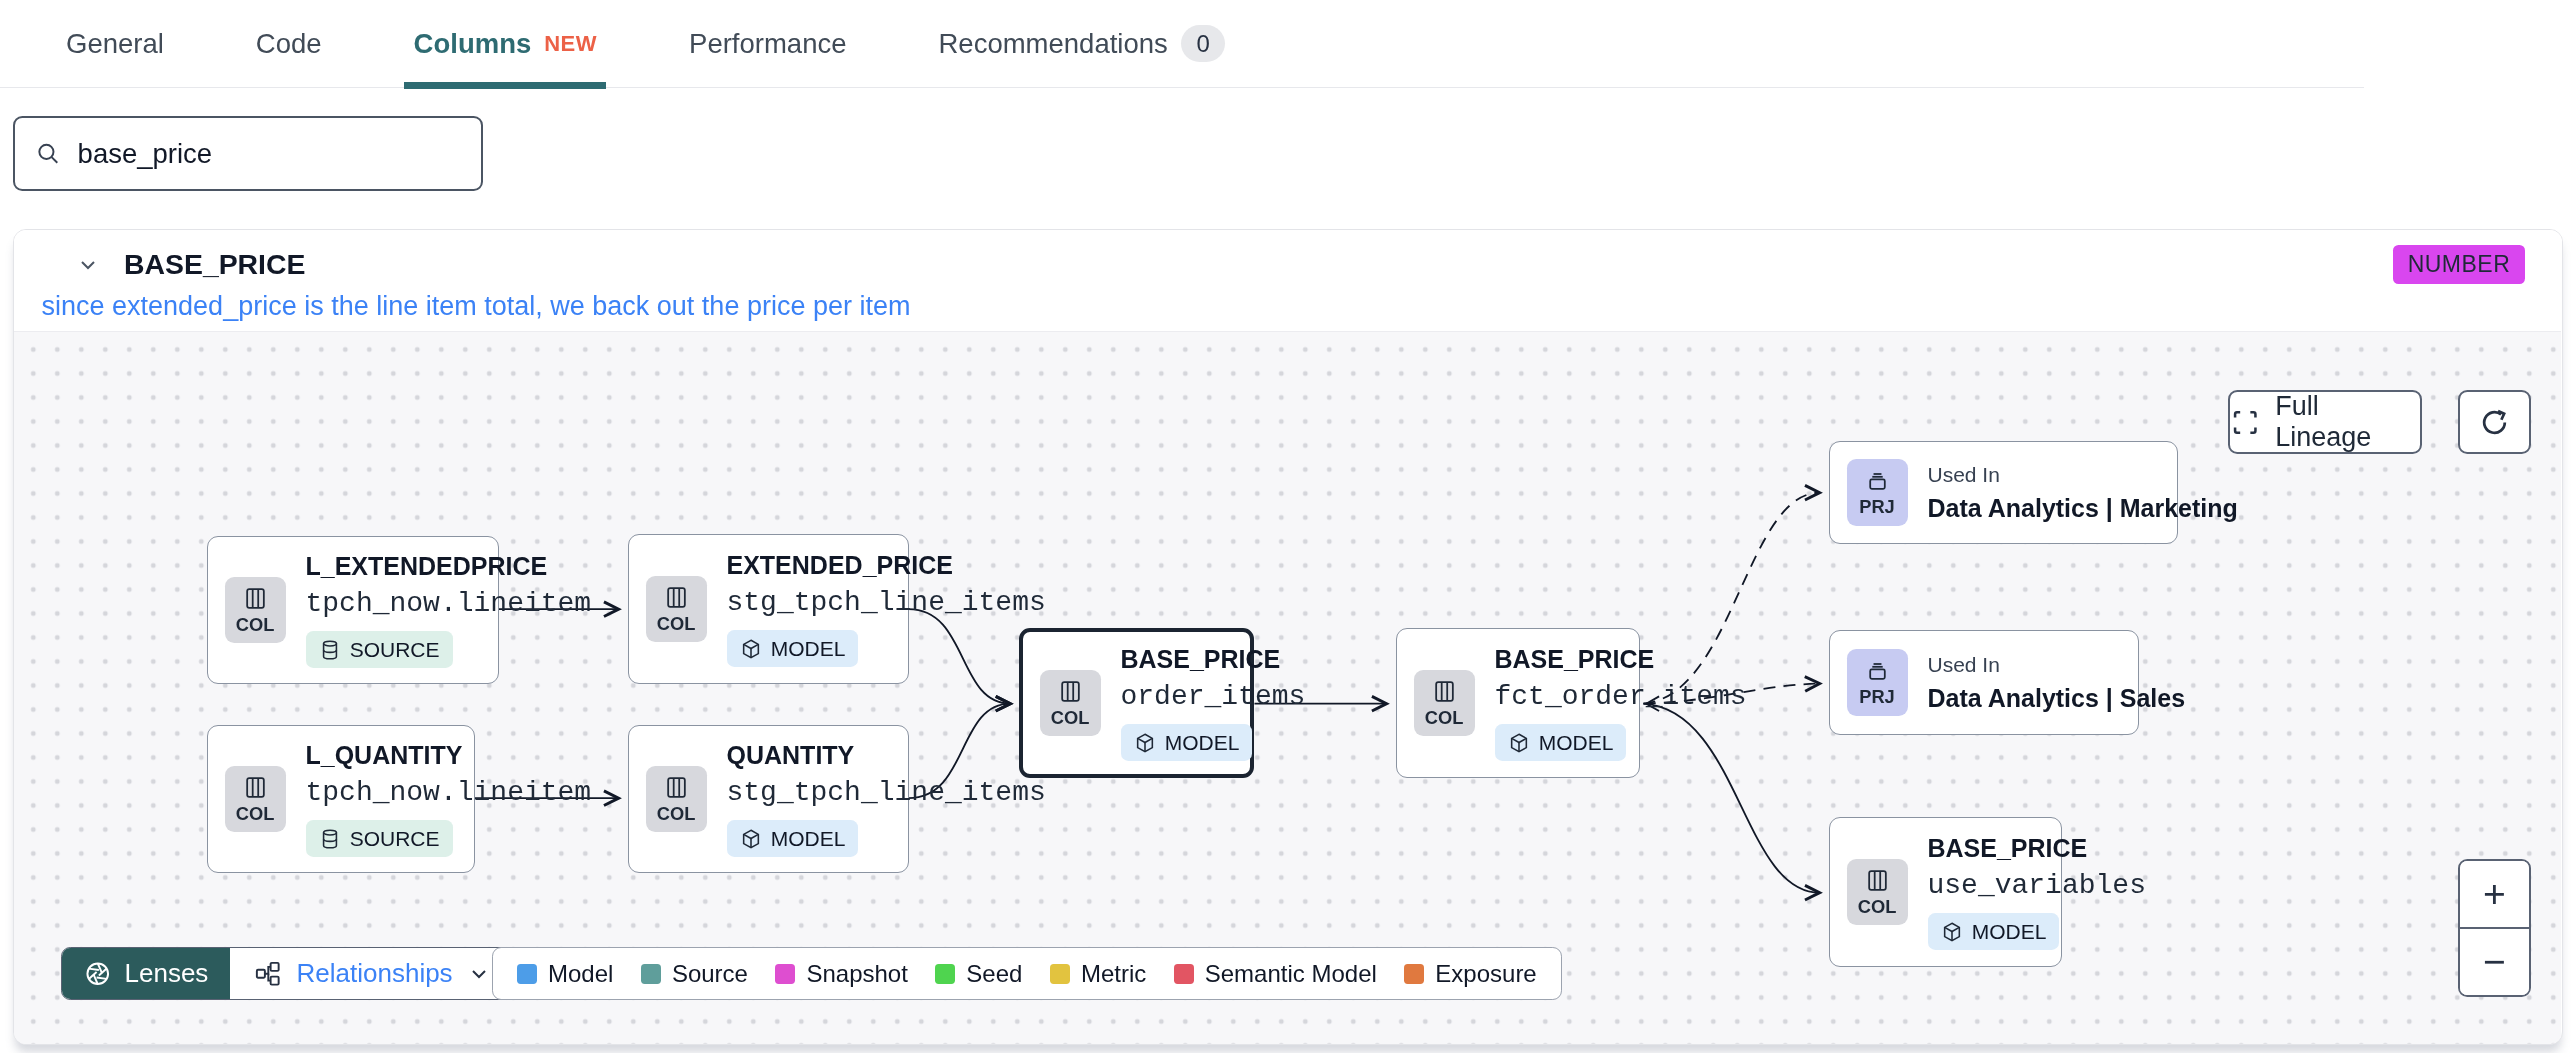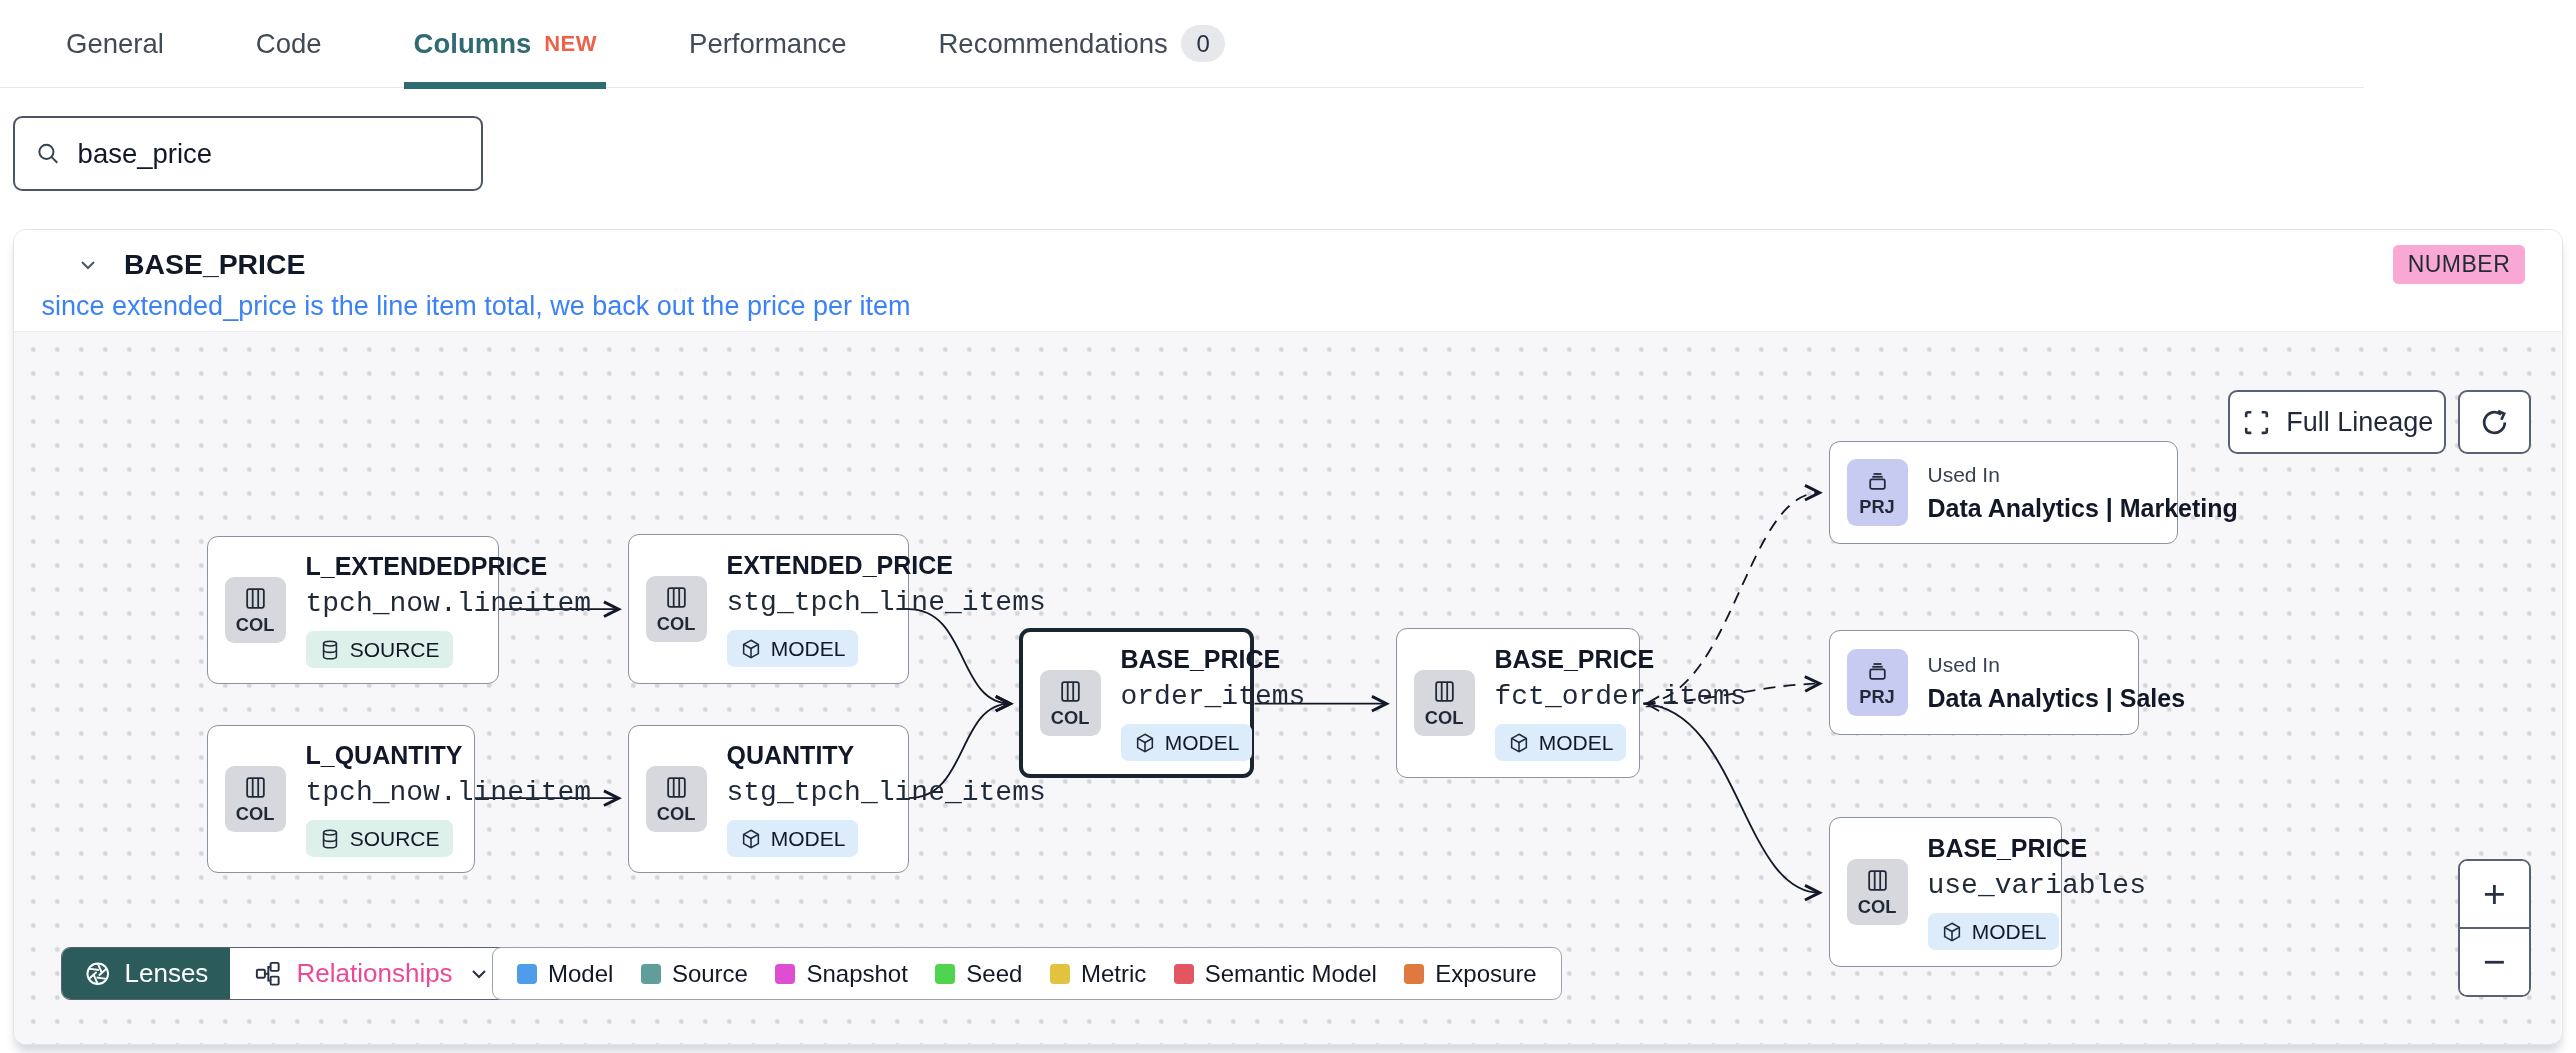--- a/index.html
+++ b/index.html
@@ -28,21 +28,21 @@
   #searchbox input { border:none; outline:none; font-size:27.5px; color:#111827; width:100%; font-family:inherit; background:transparent; }
   
   #card {
     position:absolute; left:13px; top:229px; width:2550px; height:816px;
     border:1.8px solid #e3e4e8; border-radius:13px; background:#fff; overflow:hidden;
     box-shadow:0 9.2px 9.2px -2.8px rgba(120,125,145,0.30);
   }
   #card-header { position:relative; height:101px; background:#fff; }
   #col-title-row { position:absolute; left:62px; top:18.3px; display:flex; align-items:center; gap:24px; }
   #col-title { font-size:28.4px; font-weight:700; color:#111827; }
-  #type-badge { position:absolute; right:37px; top:14.7px; background:#f9a8d4; color:#1f2937; border-radius:5.5px; padding:6.4px 14.7px; font-size:23px; letter-spacing:0.5px; }
+  #type-badge { position:absolute; right:37px; top:14.7px; background:#d946ef; color:#1f2937; border-radius:5.5px; padding:6.4px 14.7px; font-size:23px; letter-spacing:0.5px; }
   #col-desc { position:absolute; left:27.5px; top:61px; font-size:27px; color:#3b82f6; }
   
   #canvas {
     position:absolute; left:0; top:101px; width:2547px; height:714px;
     background:#f7f7f9; border-top:0.9px solid #ececf0;
     background-image:radial-gradient(circle, #d5d6db 2.2px, transparent 2.7px);
     background-size:24px 24px; background-position:7.3px 5.5px;
   }
   #edges { position:absolute; left:0; top:0; pointer-events:none; }
   
@@ -73,21 +73,21 @@
     position:absolute; background:#fff; border:2.3px solid #596273; border-radius:9.2px;
     display:flex; align-items:center; justify-content:center; gap:14.7px;
     font-size:27px; color:#1f2937; cursor:pointer;
   }
   #zoom-group { position:absolute; left:2444px; top:527px; width:73px; height:138px; background:#fff; border:2.3px solid #596273; border-radius:9.2px; display:flex; flex-direction:column; overflow:hidden; }
   .zoom-btn { flex:1; display:flex; align-items:center; justify-content:center; font-size:39px; color:#273142; cursor:pointer; background:#fff; }
   .zoom-btn + .zoom-btn { border-top:2.3px solid #596273; }
   
   #lenses-group { position:absolute; left:47px; top:615px; height:53px; display:flex; border:1.8px solid #596273; border-radius:9.2px; overflow:hidden; background:#fff;justify-content:space-between; }
   #lenses-btn { display:flex; align-items:center; gap:13px; padding:0 22px; background:#2c5b5c; color:#fff; font-size:26px; cursor:pointer; }
-  #relationships-btn { display:flex; align-items:center; gap:14.7px; padding:0 24px; font-size:26px; color:#ec4899; cursor:pointer; background:#fff; }
+  #relationships-btn { display:flex; align-items:center; gap:14.7px; padding:0 24px; font-size:26px; color:#3b82f6; cursor:pointer; background:#fff; }
   #legend { position:absolute; left:478px; top:615px; height:53px; display:flex; align-items:center; gap:27.5px; padding:0 24px; background:#fff; border:1.8px solid #9ca3af; border-radius:9.2px; }
   .legend-item { display:flex; align-items:center; gap:11px; font-size:24px; color:#111827; }
   .swatch { width:20px; height:20px; border-radius:3.7px; }
   svg.ic { display:block; }
 </style>
 </head>
 <body>
 
 <div id="app">
 
@@ -145,21 +145,21 @@
           <path d="M975,302 C1040,302 1028,405 1086,405" marker-end="url(#arrow)"></path>
           <path d="M975,508 C1040,508 1028,405 1086,405" marker-end="url(#arrow)"></path>
           <path d="M1352,405 L1496,405" marker-end="url(#arrow)"></path>
           <path d="M1776,405 C1874,396 1888,175 1968,175" stroke-dasharray="13 9" marker-end="url(#arrow)"></path>
           <path d="M1776,405 C1852,403 1900,385 1968,383" stroke-dasharray="13 9" marker-end="url(#arrow)"></path>
           <path d="M1776,405 C1880,412 1884,611 1968,611" marker-end="url(#arrow)"></path>
           <path d="M1793,397 L1779,405 L1793,413"></path>
         </g>
       </svg>
 
-      <div class="cv-btn" style="left:2214px; top:58px; width:218px; height:64px;">
+      <div class="cv-btn" style="left:2214px; top:58px; width:194px; height:64px;">
         <svg class="ic" width="31" height="31" viewBox="0 0 24 24" fill="none" stroke="#273142" stroke-width="2">
           <path d="M4 8 V5.5 Q4 4 5.5 4 H8"></path>
             <path d="M16 4 H18.5 Q20 4 20 5.5 V8"></path>
           <path d="M20 16 V18.5 Q20 20 18.5 20 H16"></path>
             <path d="M8 20 H5.5 Q4 20 4 18.5 V16"></path>
         </svg>
         <span>Full Lineage</span>
       </div>
       <div class="cv-btn" style="left:2444px; top:58px; width:73px; height:64px;">
         <svg class="ic" width="33" height="33" viewBox="0 0 24 24" fill="none" stroke="#273142" stroke-width="2">

